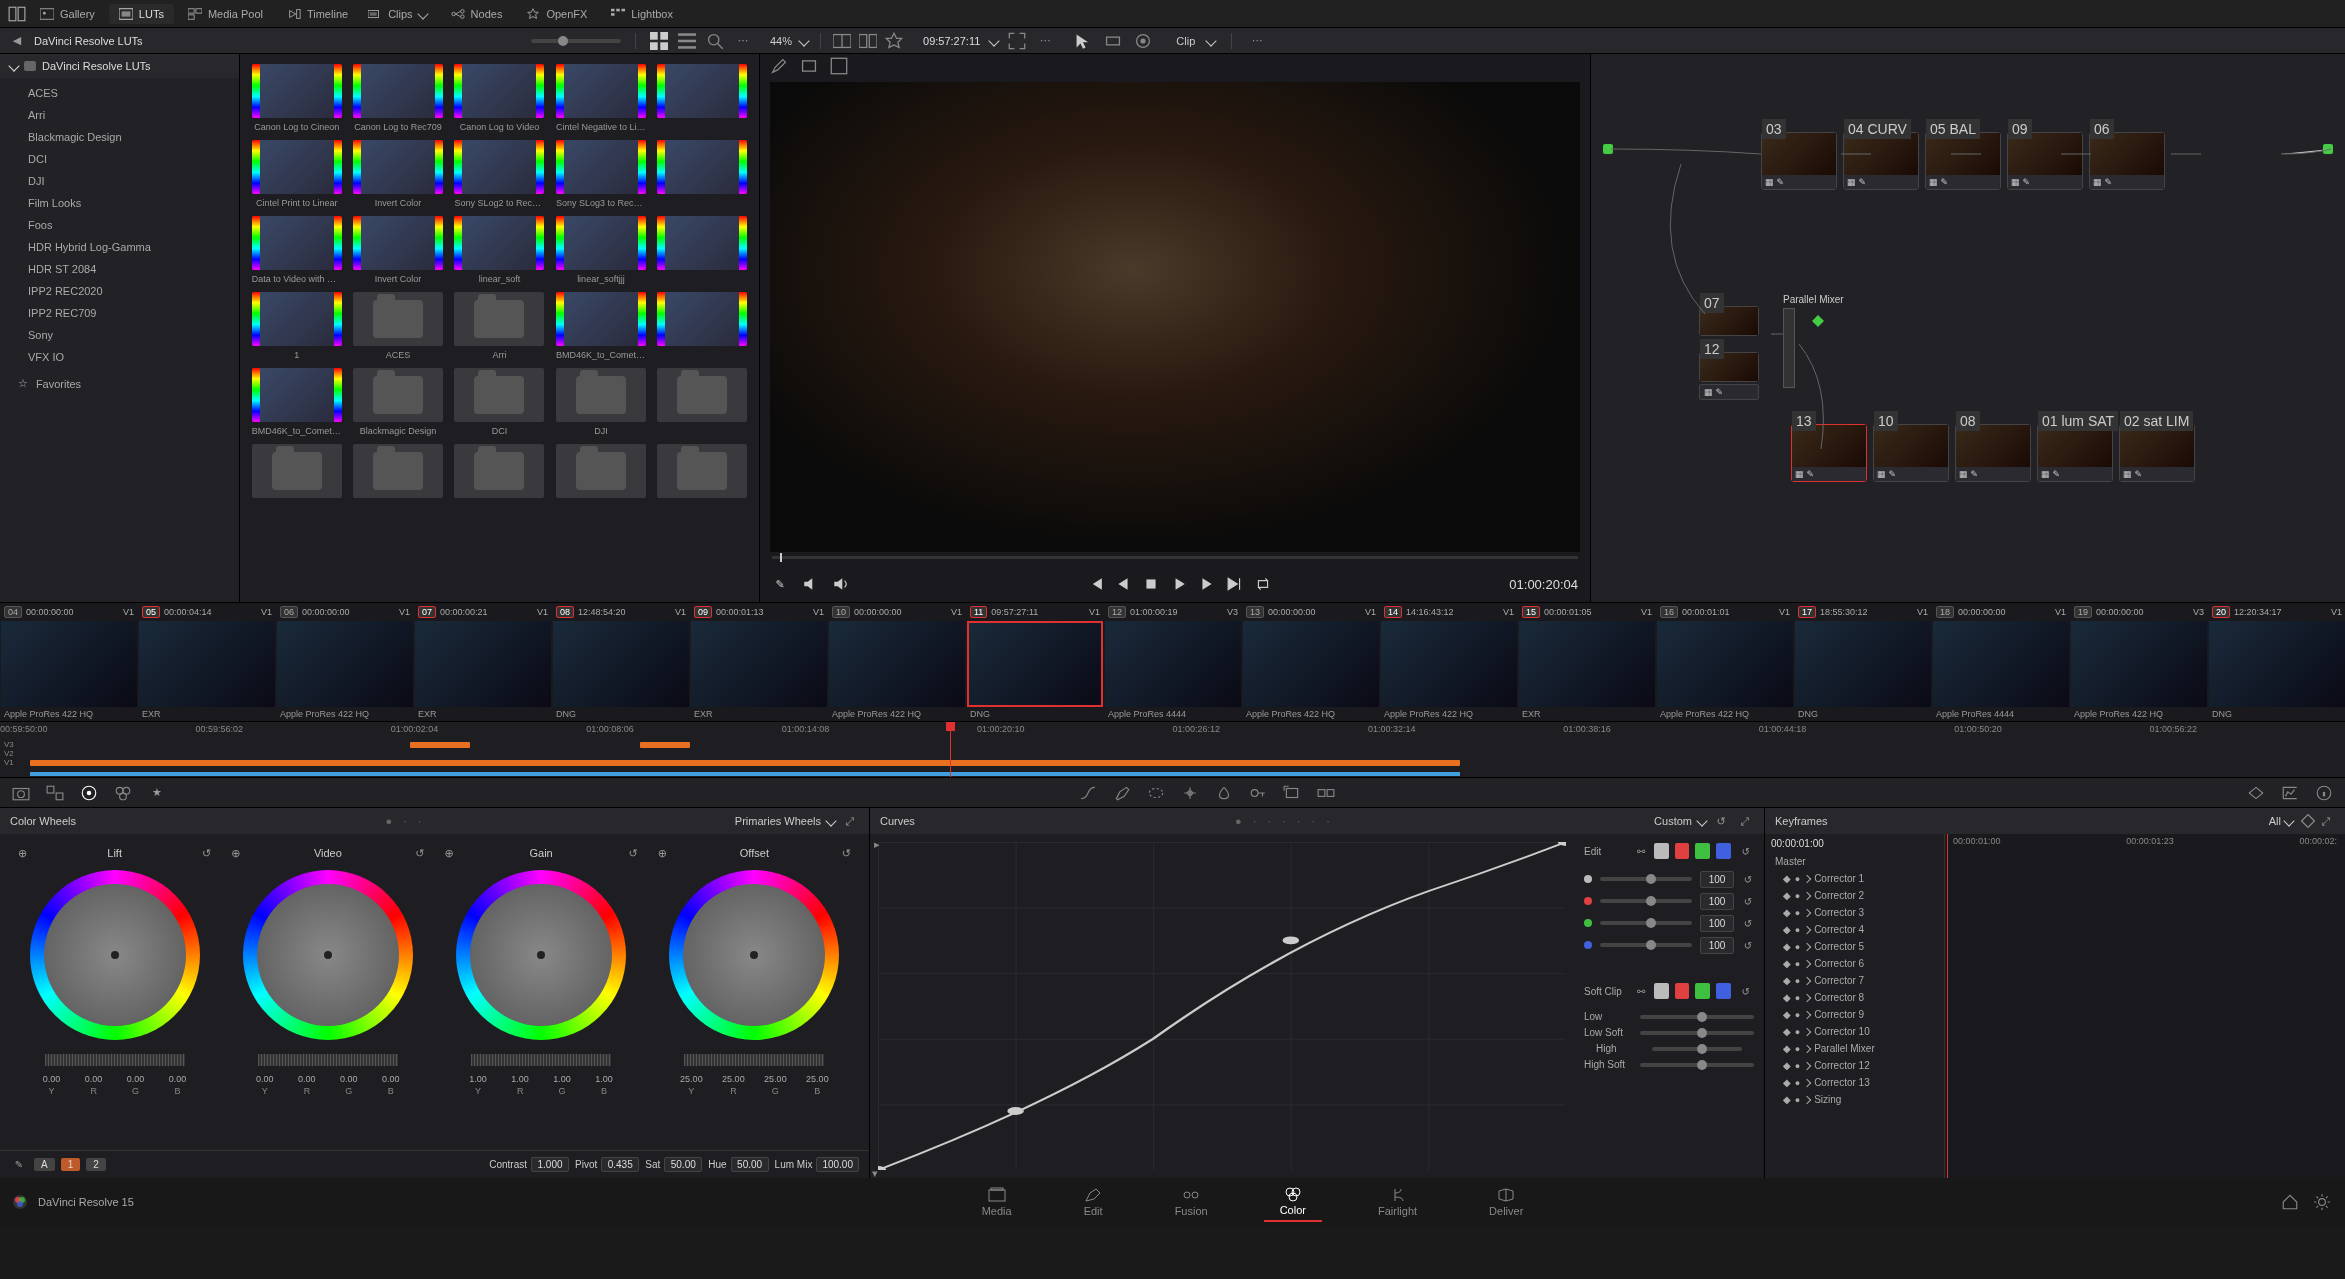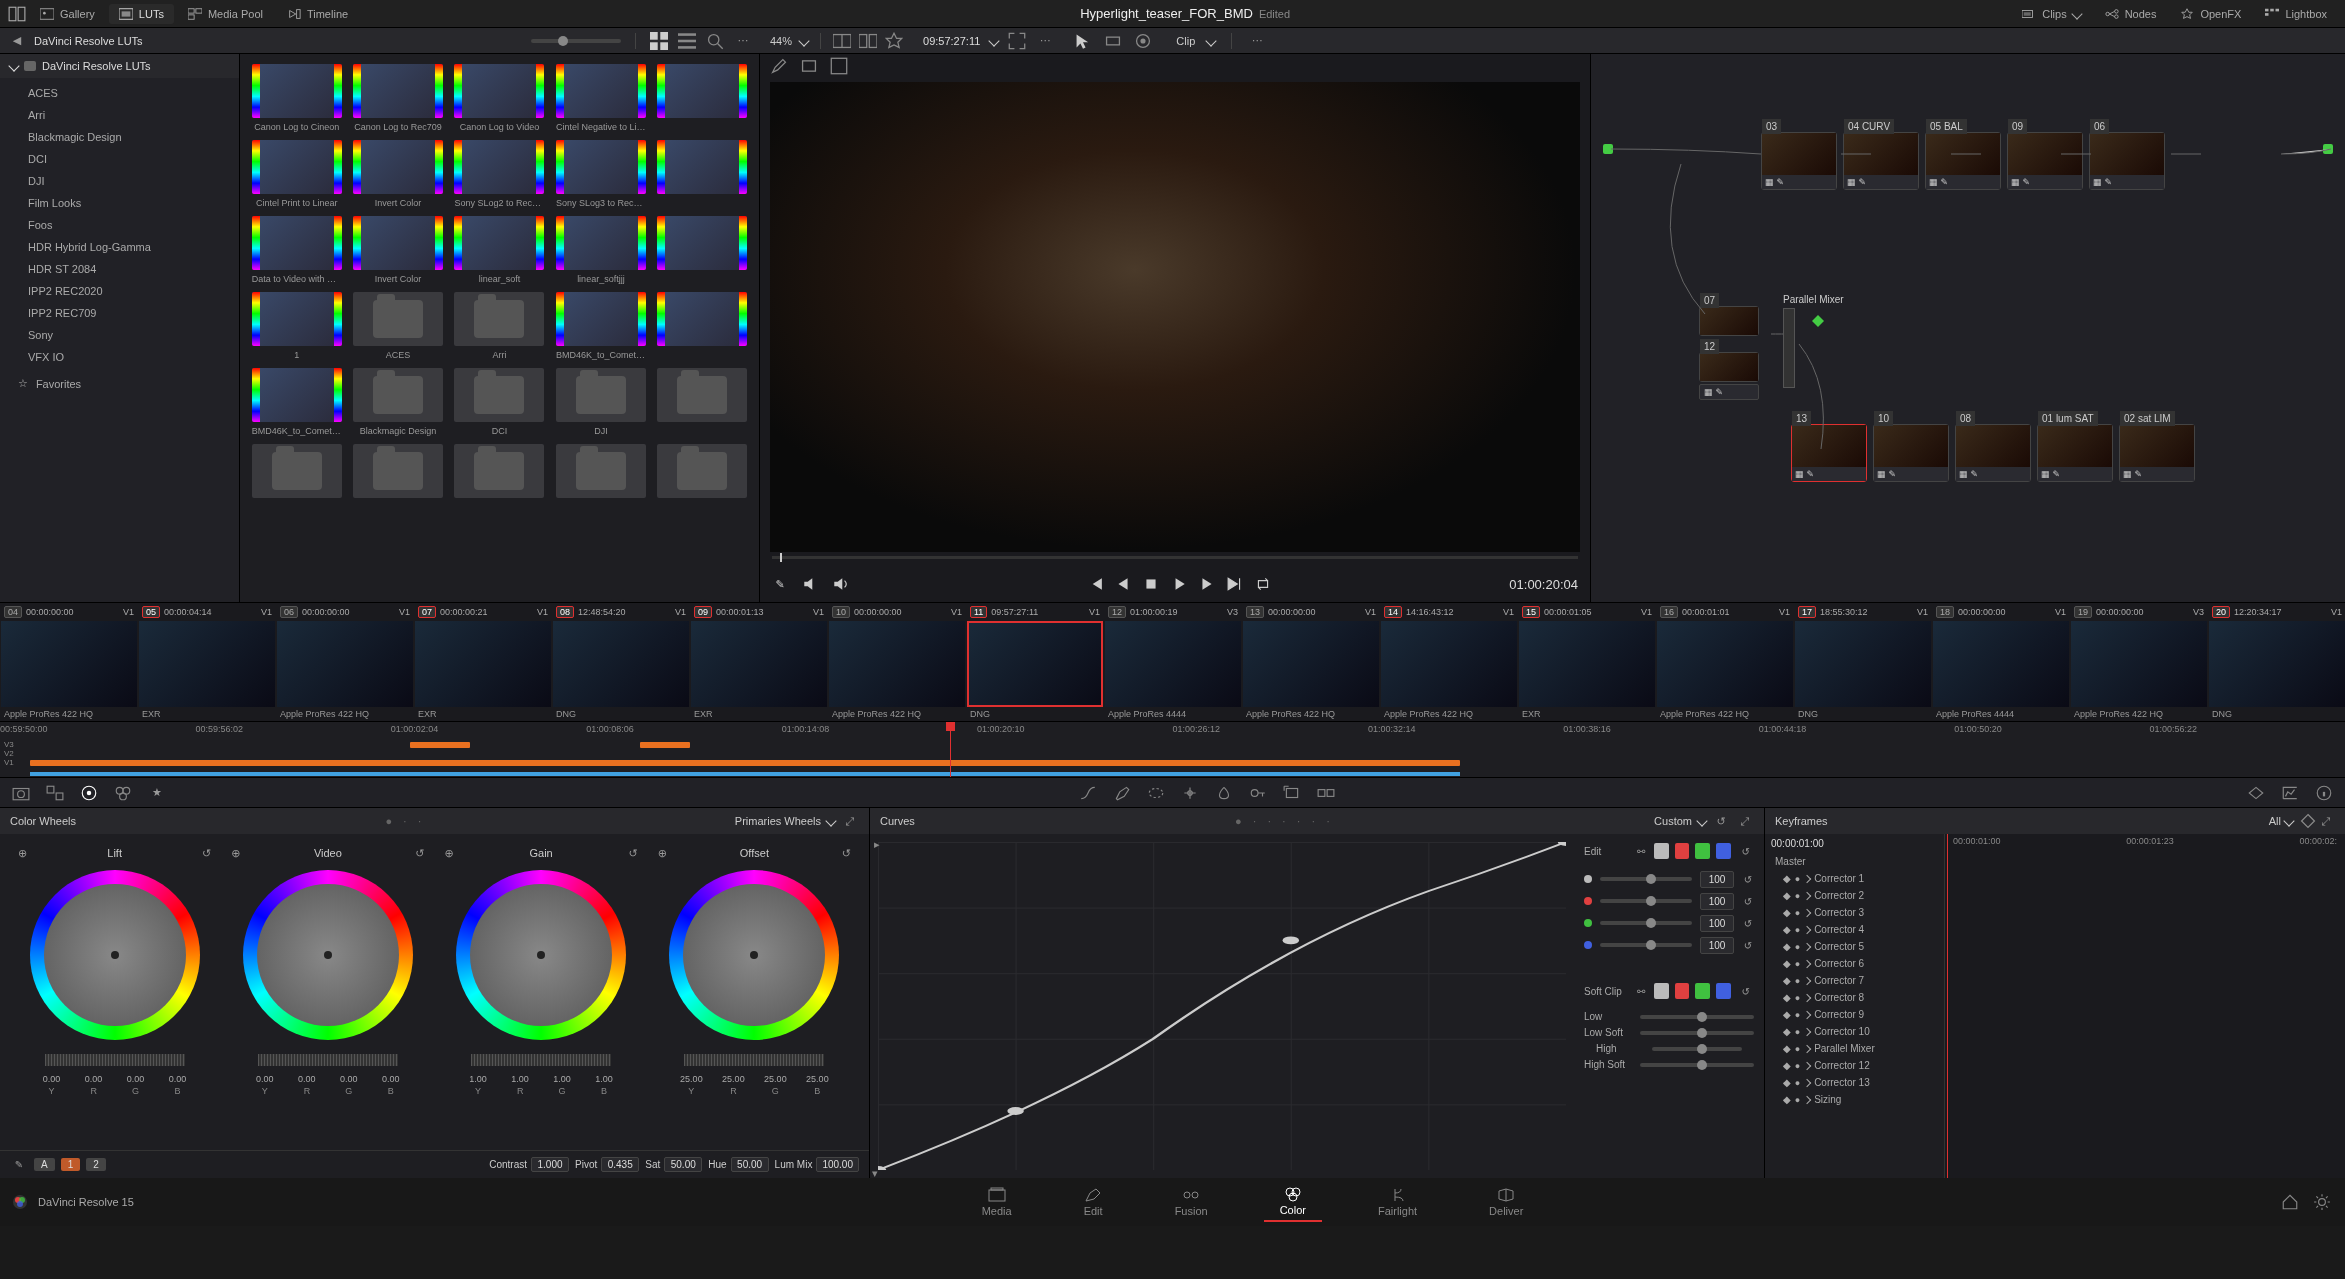--- a/index.html
+++ b/index.html
@@ -56,21 +56,21 @@
 .viewer-transport { height: 36px; display: flex; align-items: center; justify-content: space-between; padding: 0 12px; }
 .transport-left { display: flex; gap: 14px; align-items: center; }
 .transport-center { display: flex; gap: 12px; align-items: center; }
 .transport-right { color: #ddd; font-size: 13px; font-feature-settings: "tnum"; }
 .transport-btn { width: 16px; height: 16px; color: #ccc; cursor: pointer; display: flex; align-items: center; justify-content: center; }
 
 
 .node-graph { width: 754px; background: #212126; position: relative; overflow: hidden; }
 .node-box { position: absolute; width: 76px; background: #2a2a30; border: 1px solid #444; border-radius: 3px; }
 .node-box.selected { border-color: #e03030; }
-.node-label { font-size: 10px; color: #ccc; padding: 2px 4px; background: #333; position: absolute; top: -14px; left: 0; white-space: nowrap; }
+.node-label { font-size: 14px; color: #ccc; padding: 2px 4px; background: #333; position: absolute; top: -14px; left: 0; white-space: nowrap; }
 .node-thumb { width: 100%; height: 42px; background: linear-gradient(135deg, #3a2a1a, #1a0a05); }
 .node-footer { height: 14px; display: flex; align-items: center; gap: 3px; padding: 0 3px; background: #2a2a30; }
 .graph-input-dot, .graph-output-dot { position: absolute; width: 10px; height: 10px; background: #4c4; border-radius: 2px; top: 90px; }
 .graph-input-dot { left: 12px; }
 .graph-output-dot { right: 12px; }
 .node-text-label { position: absolute; font-size: 10px; color: #ccc; }
 
 
 .clip-strip { height: 120px; background: #1a1a1e; border-top: 1px solid #000; border-bottom: 1px solid #000; display: flex; overflow-x: hidden; }
 .clip-cell { display: flex; flex-direction: column; width: 138px; flex-shrink: 0; }
@@ -195,23 +195,20 @@
         <span>Media Pool</span>
       </div>
     <div class="top-menu-btn">
         <span class="menu-icon"><svg viewBox="0 0 16 12">
             <path d="M3 2 L10 6 L3 10 Z" stroke="#aaa" fill="none"></path>
             <rect x="11" y="1" width="4" height="10" stroke="#aaa" fill="none"></rect>
           </svg></span>
         <span>Timeline</span>
       </div>
   </div>
-  <div class="top-menu-center">
-    <span>Hyperlight_teaser_FOR_BMD</span><span class="edited">Edited</span>
-  </div>
   <div class="top-menu-right">
     <div class="top-menu-btn">
         <span class="menu-icon"><svg viewBox="0 0 16 12">
             <rect x="0" y="2" width="12" height="8" stroke="#aaa" fill="none"></rect>
             <rect x="2" y="4" width="8" height="4" fill="#666"></rect>
           </svg></span>
         <span>Clips</span>
         <span class="chevron chev-down"></span>
       </div>
     <div class="top-menu-btn">

